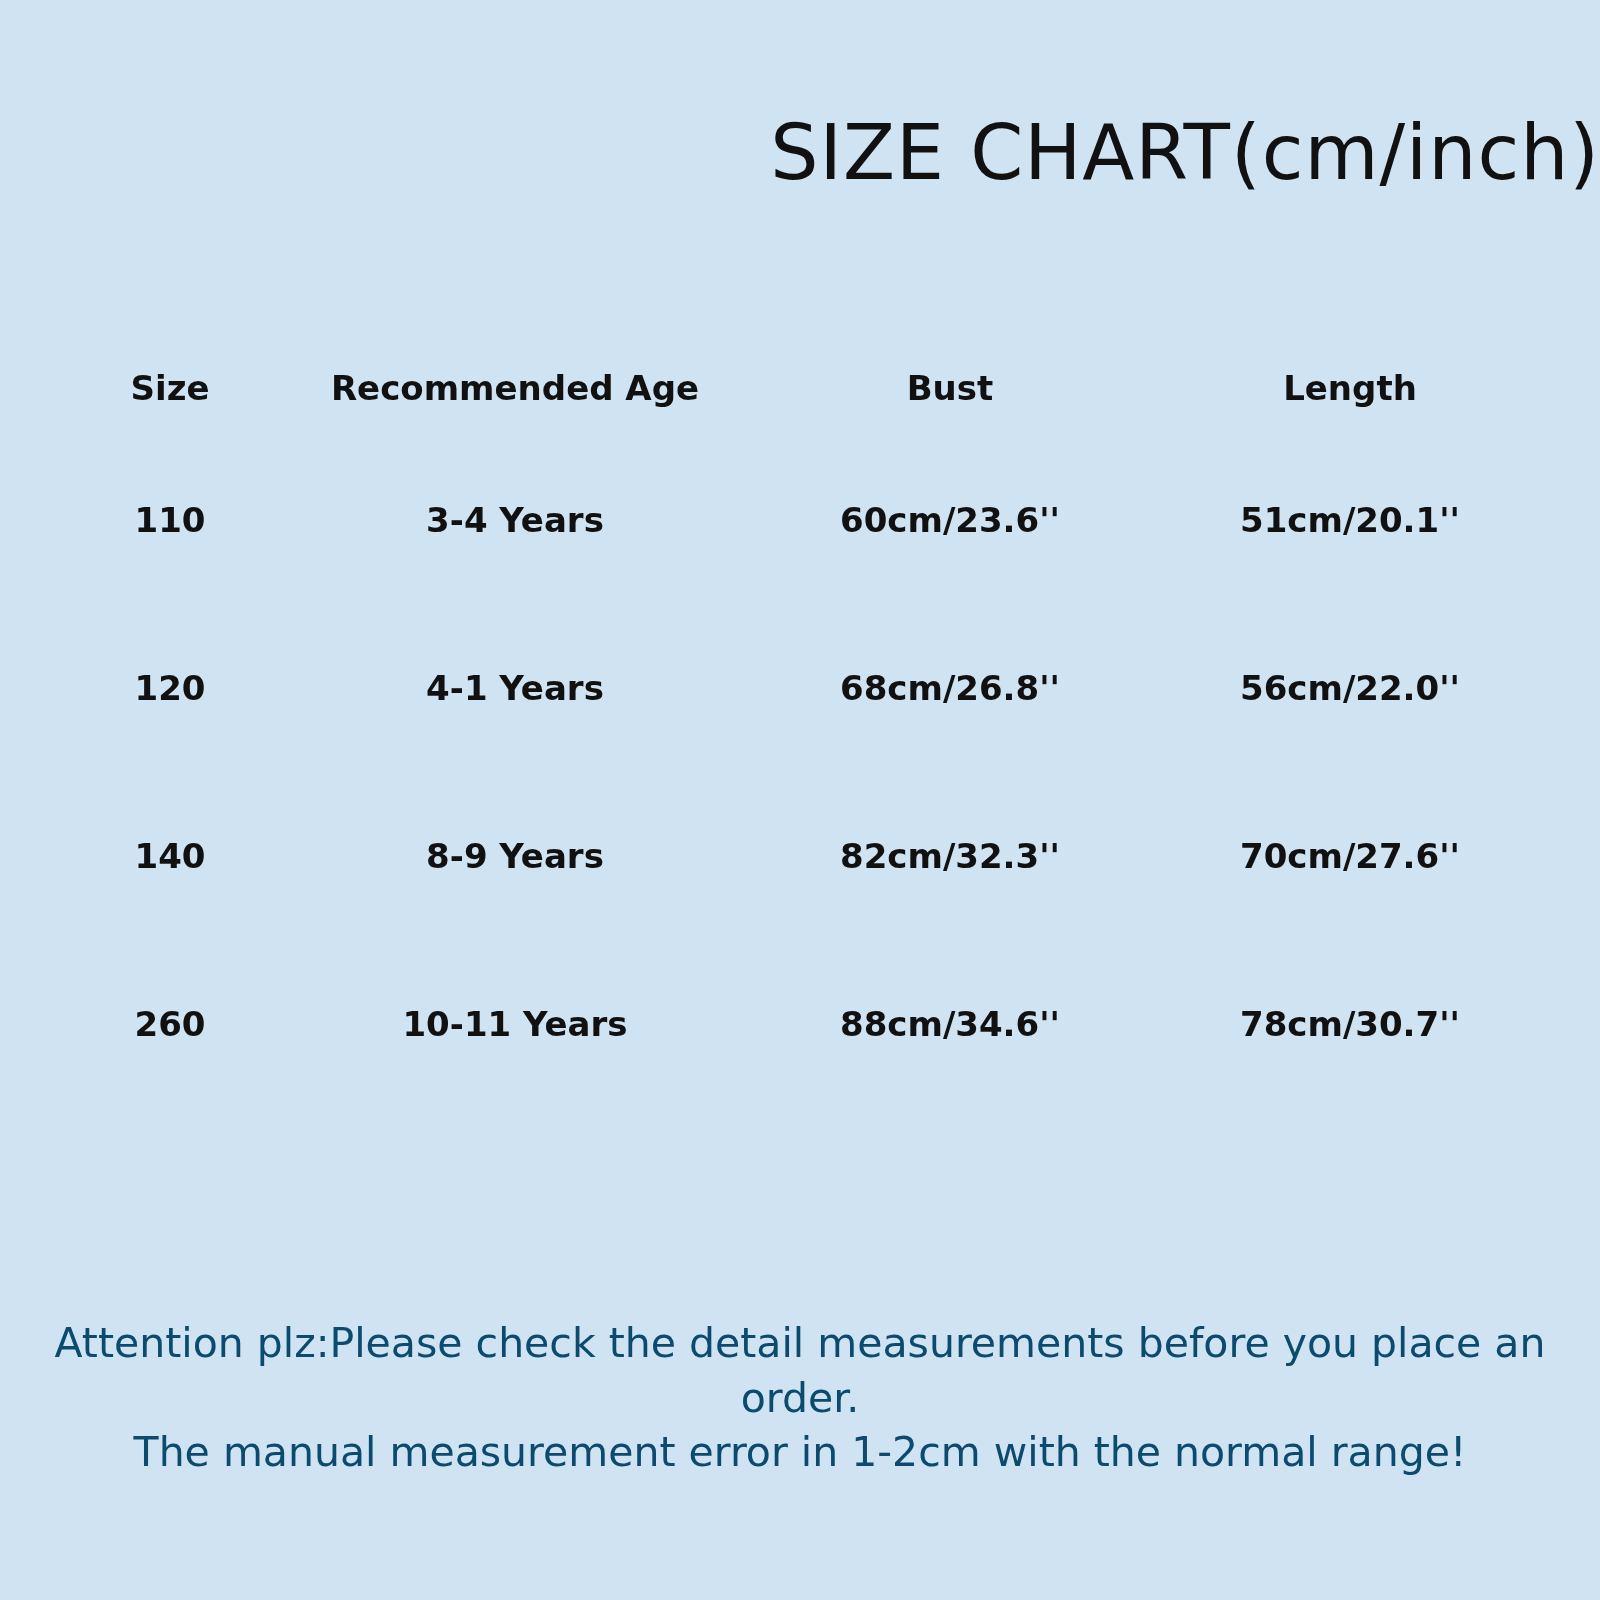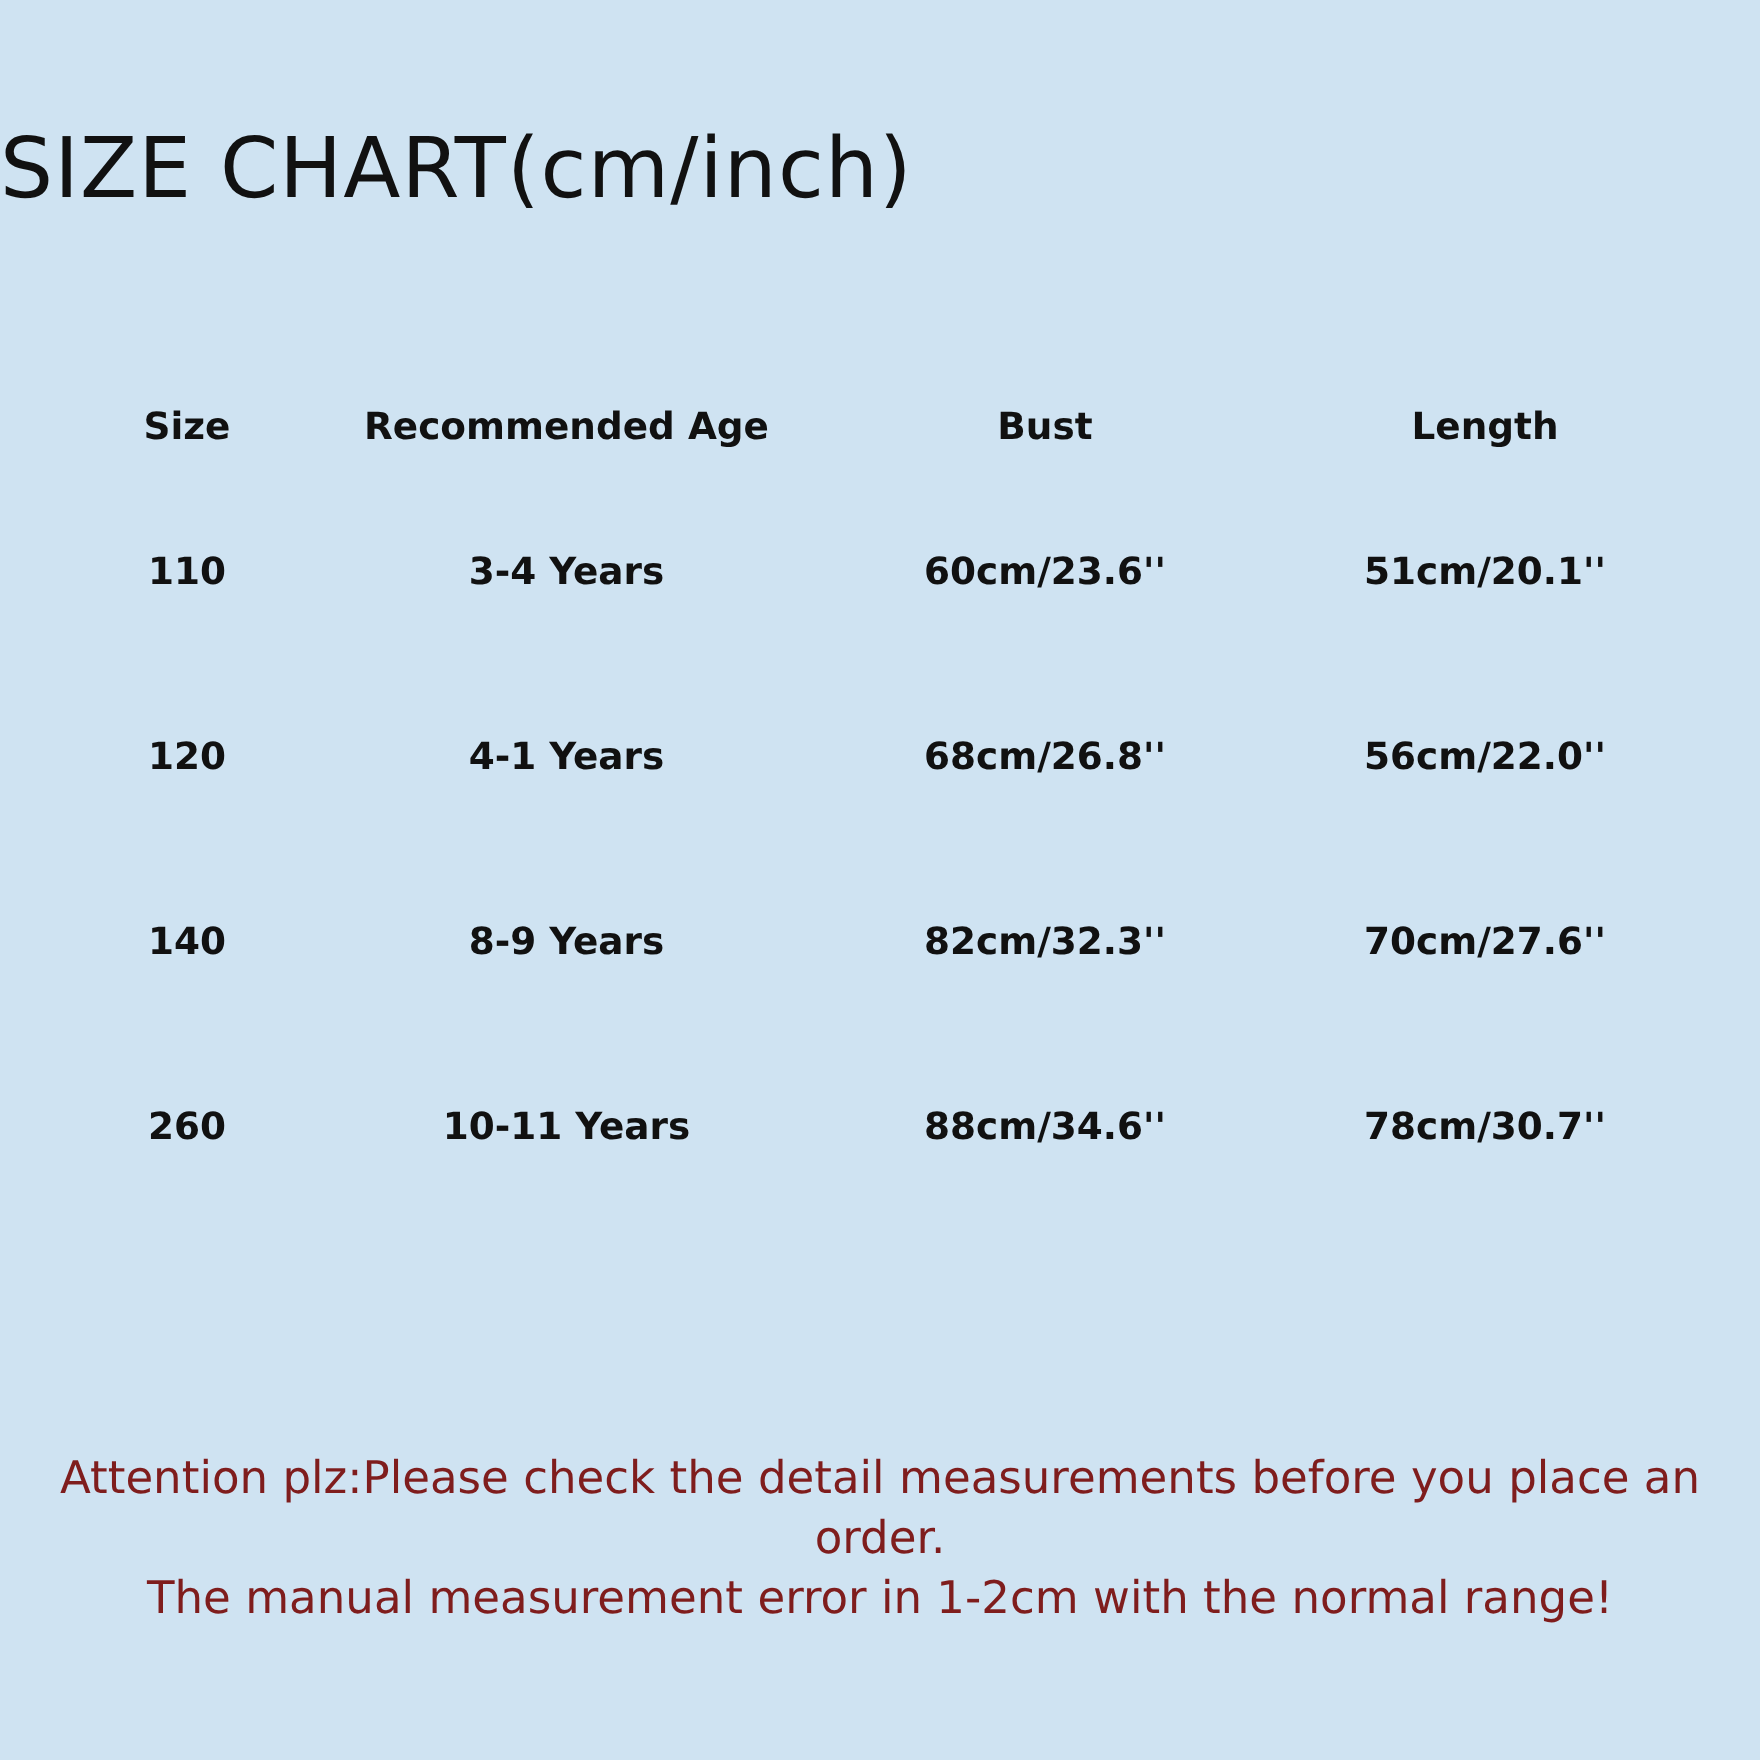--- a/index.html
+++ b/index.html
@@ -18,21 +18,21 @@
     width: 1600px;
     height: 1600px;
     background: #cfe3f2;
     box-sizing: border-box;
   }
   .chart-title {
     position: absolute;
     top: 108px;
     left: 0;
     width: 1600px;
-    text-align: left;
+    text-align: right;
     font-family: "DejaVu Sans", sans-serif;
     font-size: 76px;
     font-weight: 400;
     color: #111111;
     letter-spacing: 1px;
     white-space: nowrap;
   }
   .size-table {
     position: absolute;
     top: 340px;
@@ -66,21 +66,21 @@
   .col-length { width: 400px; }
 
   .notes {
     position: absolute;
     left: 0;
     top: 1316px;
     width: 1600px;
     text-align: center;
     font-family: "DejaVu Sans", sans-serif;
     font-size: 41px;
-    color: #7f1d1d;
+    color: #0c4a6e;
     line-height: 1.33;
   }
   .note-line {
     display: block;
     padding: 0 14px;
   }
   .note-line.second {
     margin-top: 0;
   }
 </style>

